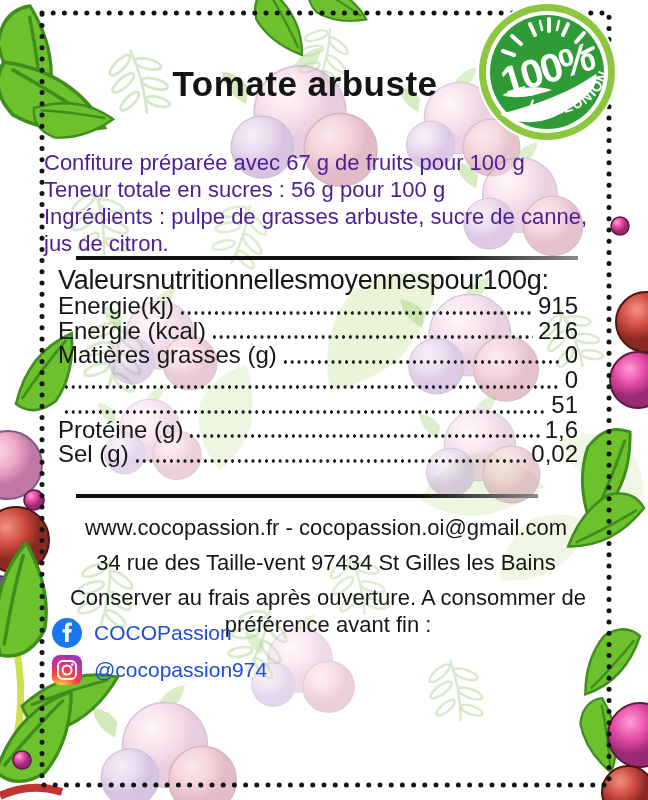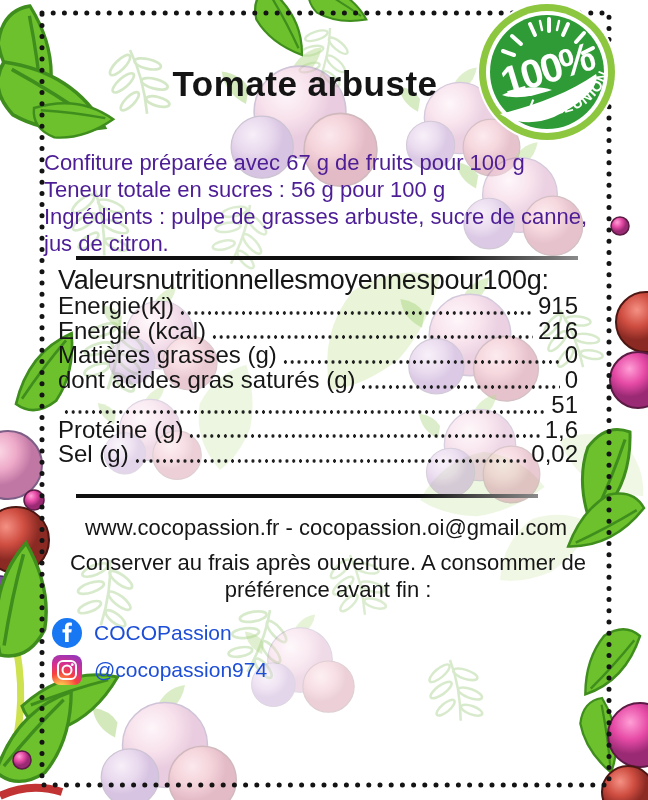--- a/index.html
+++ b/index.html
@@ -227,21 +227,20 @@
       <span class="lbl">Energie (kcal)</span>
       <span class="leader"></span>
       <span class="val">216</span>
     </div>
     <div class="nrow">
       <span class="lbl">Matières grasses (g)</span>
       <span class="leader"></span>
       <span class="val">0</span>
     </div>
     <div class="nrow">
-      <span class="lbl">dont acides gras saturés (g)</span>
       <span class="leader"></span>
       <span class="val">0</span>
     </div>
     <div class="nrow">
       <span class="leader"></span>
       <span class="val">51</span>
     </div>
     <div class="nrow">
       <span class="lbl">Protéine (g)</span>
       <span class="leader"></span>
@@ -251,20 +250,21 @@
       <span class="lbl">Sel (g)</span>
       <span class="leader"></span>
       <span class="val">0,02</span>
     </div>
   </div>
 
   <div class="rule rule-bottom"></div>
 
   <div class="contact">
     <p class="c-center">www.cocopassion.fr - cocopassion.oi@gmail.com</p>
+    <p class="c-center">34 rue des Taille-vent 97434 St Gilles les Bains</p>
     <p class="c-left">Conserver au frais après ouverture. A consommer de préférence avant fin :</p>
   </div>
 
   <div class="social">
     <div class="srow">
       <span class="sicon fb">
         <svg width="30" height="30" viewBox="0 0 30 30">
           <path fill="#ffffff" d="M19.9,7.8 h-2.0 c-0.9,0-1.2,0.5-1.2,1.3 v2.1 h3.1 l-0.5,3.4 h-2.6 V24 h-3.7 v-9.4 H10.5 v-3.4 h2.5 V8.8 c0-2.6,1.6-4.2,4.2-4.2 c1.1,0,2.1,0.1,2.7,0.2 Z"></path>
         </svg>
       </span>

